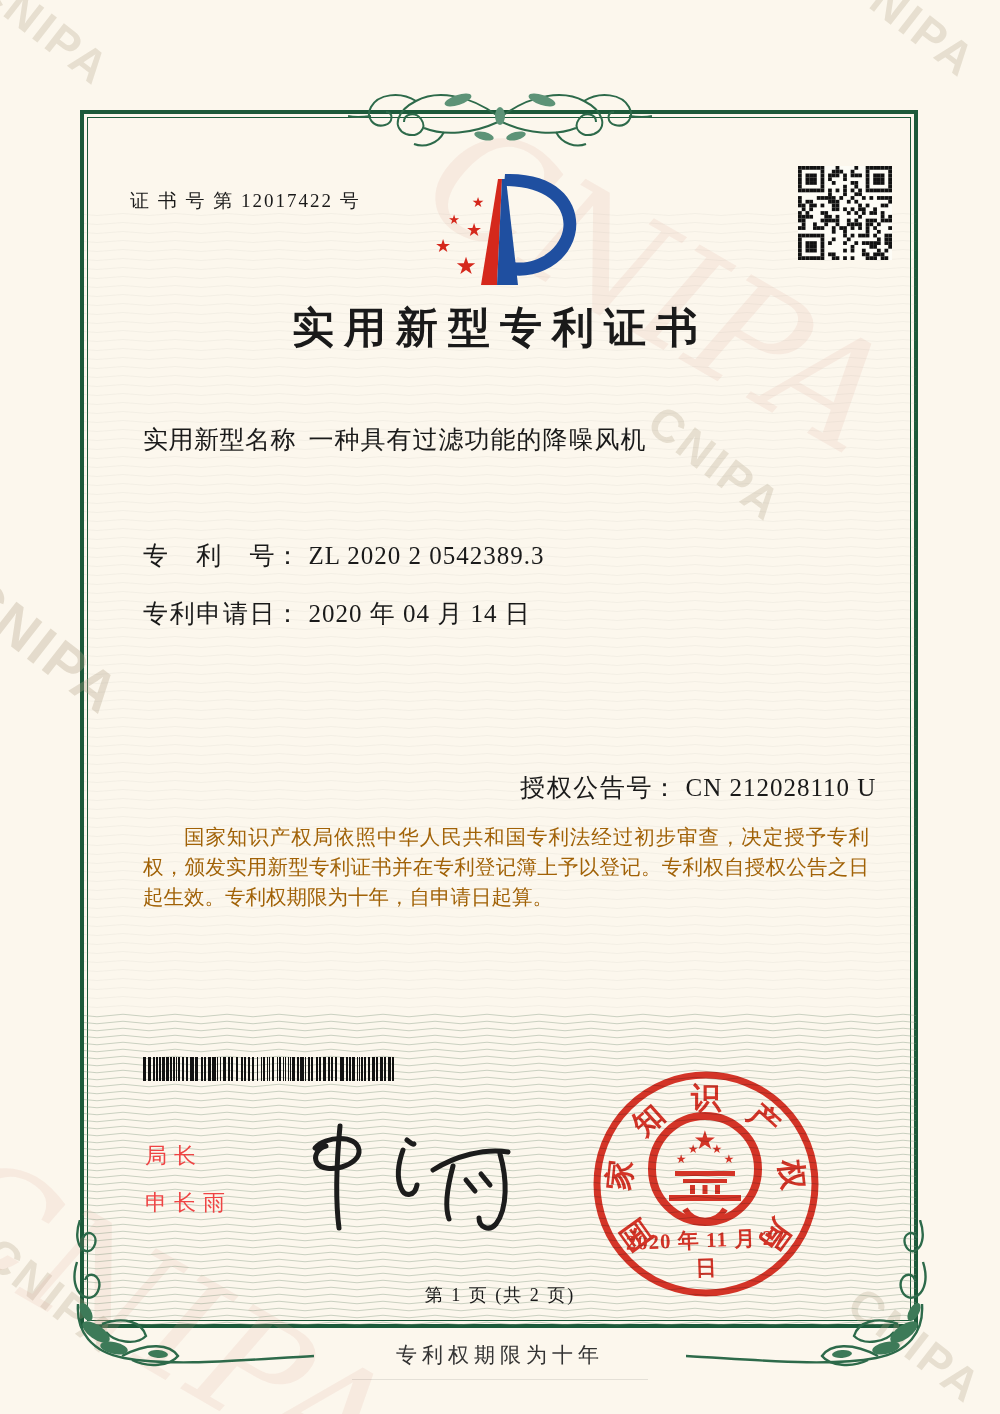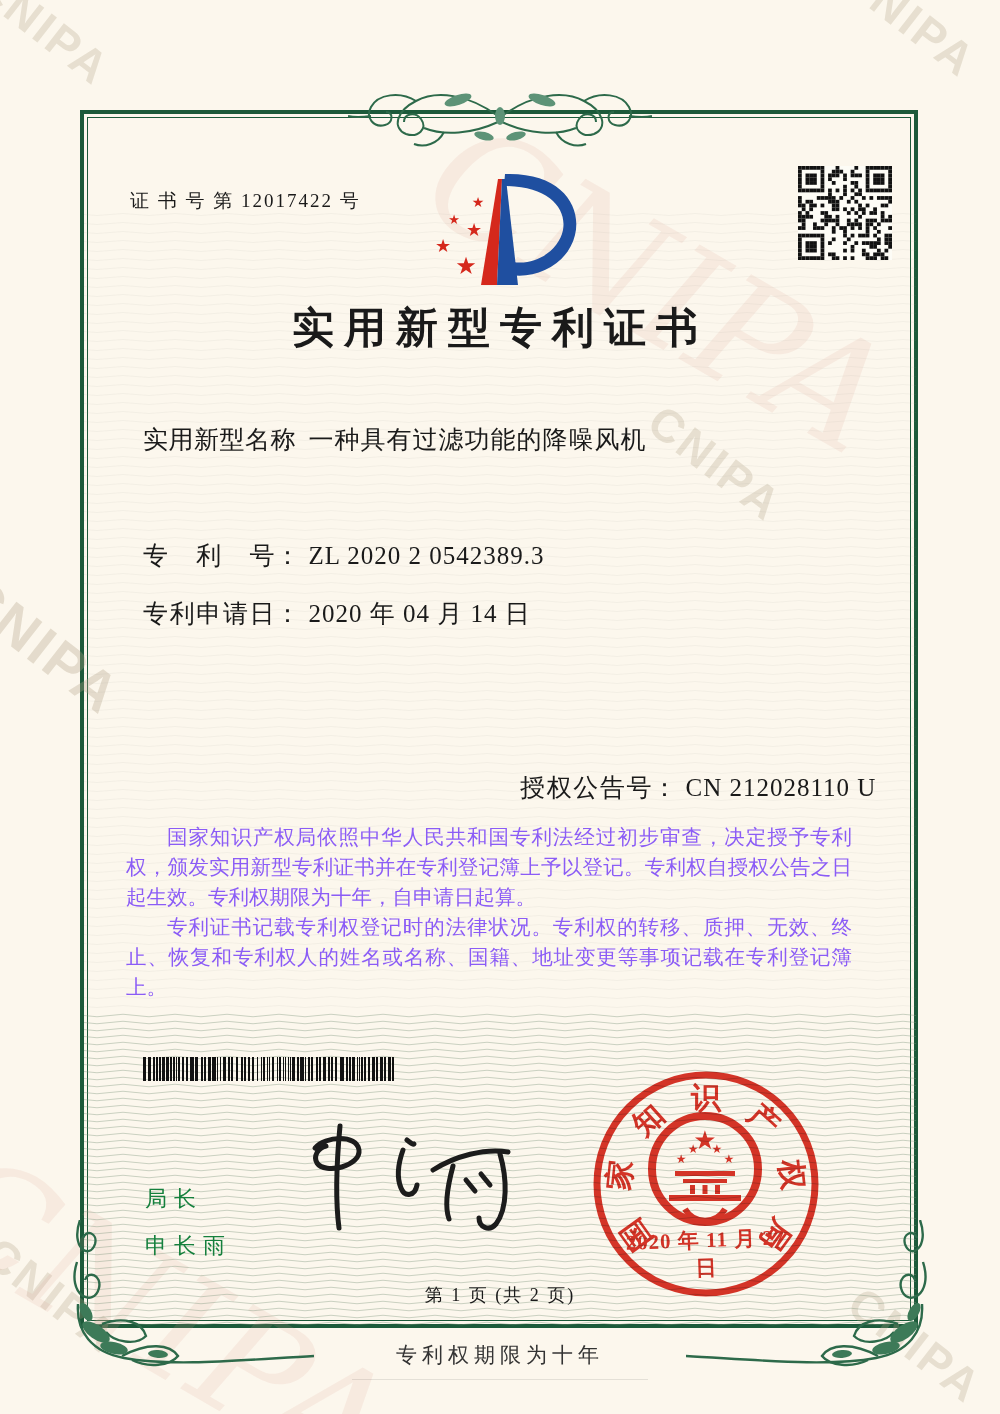--- a/index.html
+++ b/index.html
@@ -25,27 +25,27 @@
   .logo{position:absolute;left:425px;top:162px;z-index:3;}
   .qr{position:absolute;left:798px;top:166px;width:94px;height:94px;background:#fdfcf6;z-index:3;}
   .title{position:absolute;left:0;top:300px;width:100%;text-align:center;
     font-size:42px;font-weight:bold;letter-spacing:10px;z-index:3;}
   
   .field{position:absolute;left:143px;font-size:25px;letter-spacing:0.5px;z-index:3;white-space:nowrap;}
   .flabel{display:inline-block;width:132px;text-align:justify;text-align-last:justify;}
   .fvalue{margin-left:8px;letter-spacing:1px;}
   .field.col2{left:520px;}
   
-  .body-text{position:absolute;left:126px;top:822px;width:726px;font-size:20.5px;
-    line-height:30px;text-align:justify;color:#8b5cf6;z-index:3;}
+  .body-text{position:absolute;left:143px;top:822px;width:726px;font-size:20.5px;
+    line-height:30px;text-align:justify;color:#a16207;z-index:3;}
   .body-text p{margin:0;text-indent:2em;}
   
   .barcode{position:absolute;left:143px;top:1057px;z-index:3;}
   .director{position:absolute;left:145px;font-family:"Liberation Sans","DejaVu Sans",sans-serif;
-    font-size:22px;letter-spacing:7px;color:#15803d;z-index:4;margin-top:43px;}
+    font-size:22px;letter-spacing:7px;color:#ef4444;z-index:4;}
   .signature{position:absolute;left:295px;top:1118px;z-index:4;}
   .seal{position:absolute;left:590px;top:1068px;width:232px;height:232px;z-index:4;
     mix-blend-mode:multiply;opacity:0.94;}
   .seal-ring-svg{position:absolute;left:0;top:0;}
   .seal-ch{position:absolute;left:50%;top:50%;font-size:30px;font-weight:bold;
     color:#d5281c;font-family:"Liberation Serif",serif;}
   .seal-date{position:absolute;left:22px;top:158px;width:188px;text-align:center;
     font-size:21px;color:#d5281c;letter-spacing:1px;transform:rotate(-2deg);font-weight:bold;}
   .emblem{position:absolute;left:50px;top:36px;}
   .page-num{position:absolute;left:0;top:1283px;width:100%;text-align:center;
@@ -584,21 +584,20 @@
   </div>
   <div class="field" style="top:597px;">
     <span class="flabel">专利申请日</span><span>：</span><span class="fvalue">2020 年 04 月 14 日</span>
   </div>
   <div class="field col2" style="top:771px;">
     <span class="flabel">授权公告号</span><span>：</span><span class="fvalue">CN 212028110 U</span>
   </div>
 
   <div class="body-text">
     <p>国家知识产权局依照中华人民共和国专利法经过初步审查，决定授予专利权，颁发实用新型专利证书并在专利登记簿上予以登记。专利权自授权公告之日起生效。专利权期限为十年，自申请日起算。</p>
-    <p>专利证书记载专利权登记时的法律状况。专利权的转移、质押、无效、终止、恢复和专利权人的姓名或名称、国籍、地址变更等事项记载在专利登记簿上。</p>
   </div>
 
   <div class="barcode">
     <svg id="barcode-svg" width="258" height="24">
         <rect x="0" y="0" width="3" height="24" fill="#111"></rect>
         <rect x="5" y="0" width="3" height="24" fill="#111"></rect>
         <rect x="10" y="0" width="2" height="24" fill="#111"></rect>
         <rect x="13" y="0" width="2" height="24" fill="#111"></rect>
         <rect x="16" y="0" width="2" height="24" fill="#111"></rect>
         <rect x="19" y="0" width="3" height="24" fill="#111"></rect>

